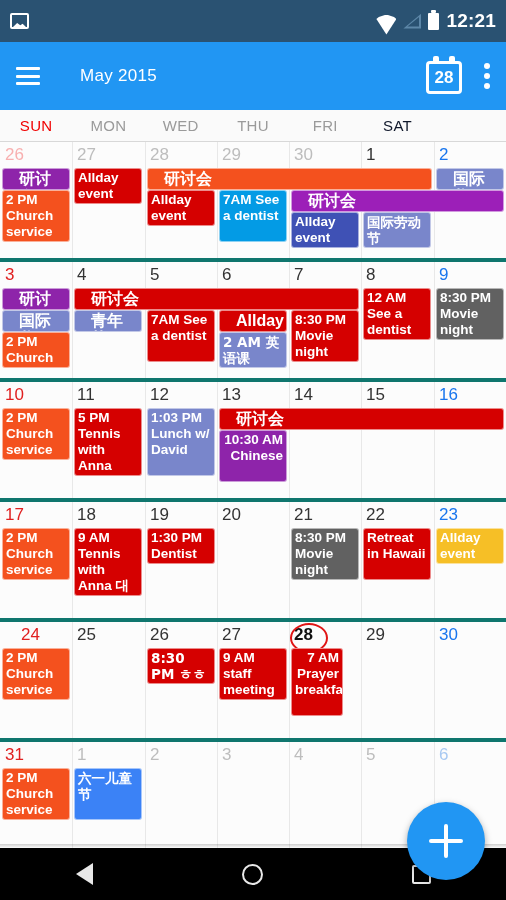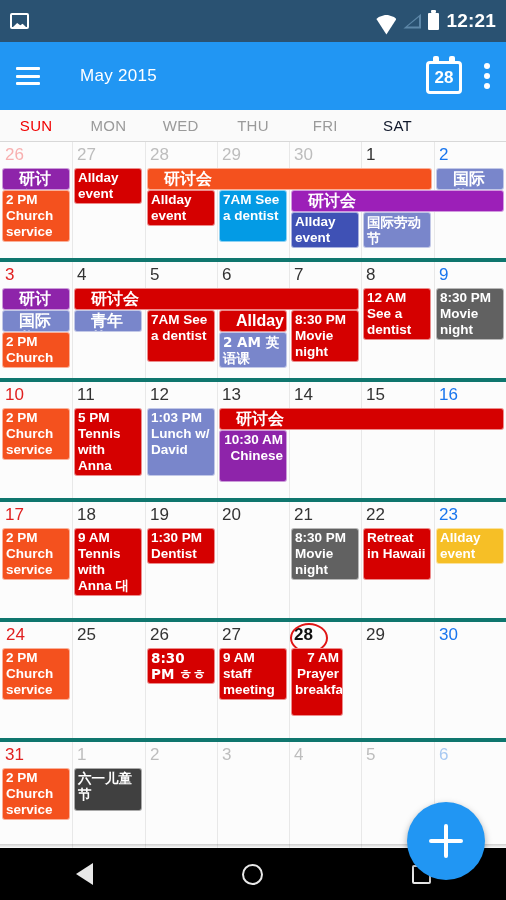--- a/index.html
+++ b/index.html
@@ -291,21 +291,21 @@
       <div class="ev chip" style="left: 363px; width: 68px; top: 26px; background: rgb(213, 0, 0); height: 52px;">Retreat in Hawaii</div>
       <div class="ev chip" style="left: 436px; width: 68px; top: 26px; background: rgb(246, 191, 38); height: 36px;">Allday event</div>
     </div>
     <div class="weekrow">
       <div class="vline" style="left: 72px;"></div>
       <div class="vline" style="left: 145px;"></div>
       <div class="vline" style="left: 217px;"></div>
       <div class="vline" style="left: 289px;"></div>
       <div class="vline" style="left: 361px;"></div>
       <div class="vline" style="left: 434px;"></div>
-      <div class="daynum sun" style="left: 1px;">24</div>
+      <div class="daynum sun" style="left: 16px;">24</div>
       <div class="daynum " style="left: 72px;">25</div>
       <div class="daynum " style="left: 145px;">26</div>
       <div class="daynum " style="left: 217px;">27</div>
       <div class="daynum  today" style="left: 289px;">28</div>
       <div class="today-ring" style="left: 290px; top: 1px;"></div>
       <div class="daynum " style="left: 361px;">29</div>
       <div class="daynum sat" style="left: 434px;">30</div>
       <div class="ev chip" style="left: 2px; width: 68px; top: 26px; background: rgb(244, 81, 30); height: 52px;">2 PM Church service</div>
       <div class="ev chip cjk" style="left: 147px; width: 68px; top: 26px; background: rgb(213, 0, 0); height: 36px;">8:30 PM ㅎㅎ</div>
       <div class="ev chip" style="left: 219px; width: 68px; top: 26px; background: rgb(213, 0, 0); height: 52px;">9 AM staff meeting</div>
@@ -319,21 +319,21 @@
       <div class="vline" style="left: 361px;"></div>
       <div class="vline" style="left: 434px;"></div>
       <div class="daynum sun" style="left: 0px;">31</div>
       <div class="daynum  other" style="left: 72px;">1</div>
       <div class="daynum  other" style="left: 145px;">2</div>
       <div class="daynum  other" style="left: 217px;">3</div>
       <div class="daynum  other" style="left: 289px;">4</div>
       <div class="daynum  other" style="left: 361px;">5</div>
       <div class="daynum sat other" style="left: 434px;">6</div>
       <div class="ev chip" style="left: 2px; width: 68px; top: 26px; background: rgb(244, 81, 30); height: 52px;">2 PM Church service</div>
-      <div class="ev chip cjk" style="left: 74px; width: 68px; top: 26px; background: #404040; height: 43px;">六一儿童节</div>
+      <div class="ev chip cjk" style="left: 74px; width: 68px; top: 26px; background: #3b82f6; height: 52px;">六一儿童节</div>
     </div>
   </div>
 
 <div class="fab"></div>
 
 <div class="shadow-strip"></div>
 <div class="navbar">
   <div class="nv">
       <span class="nv-back"></span>
     </div>

